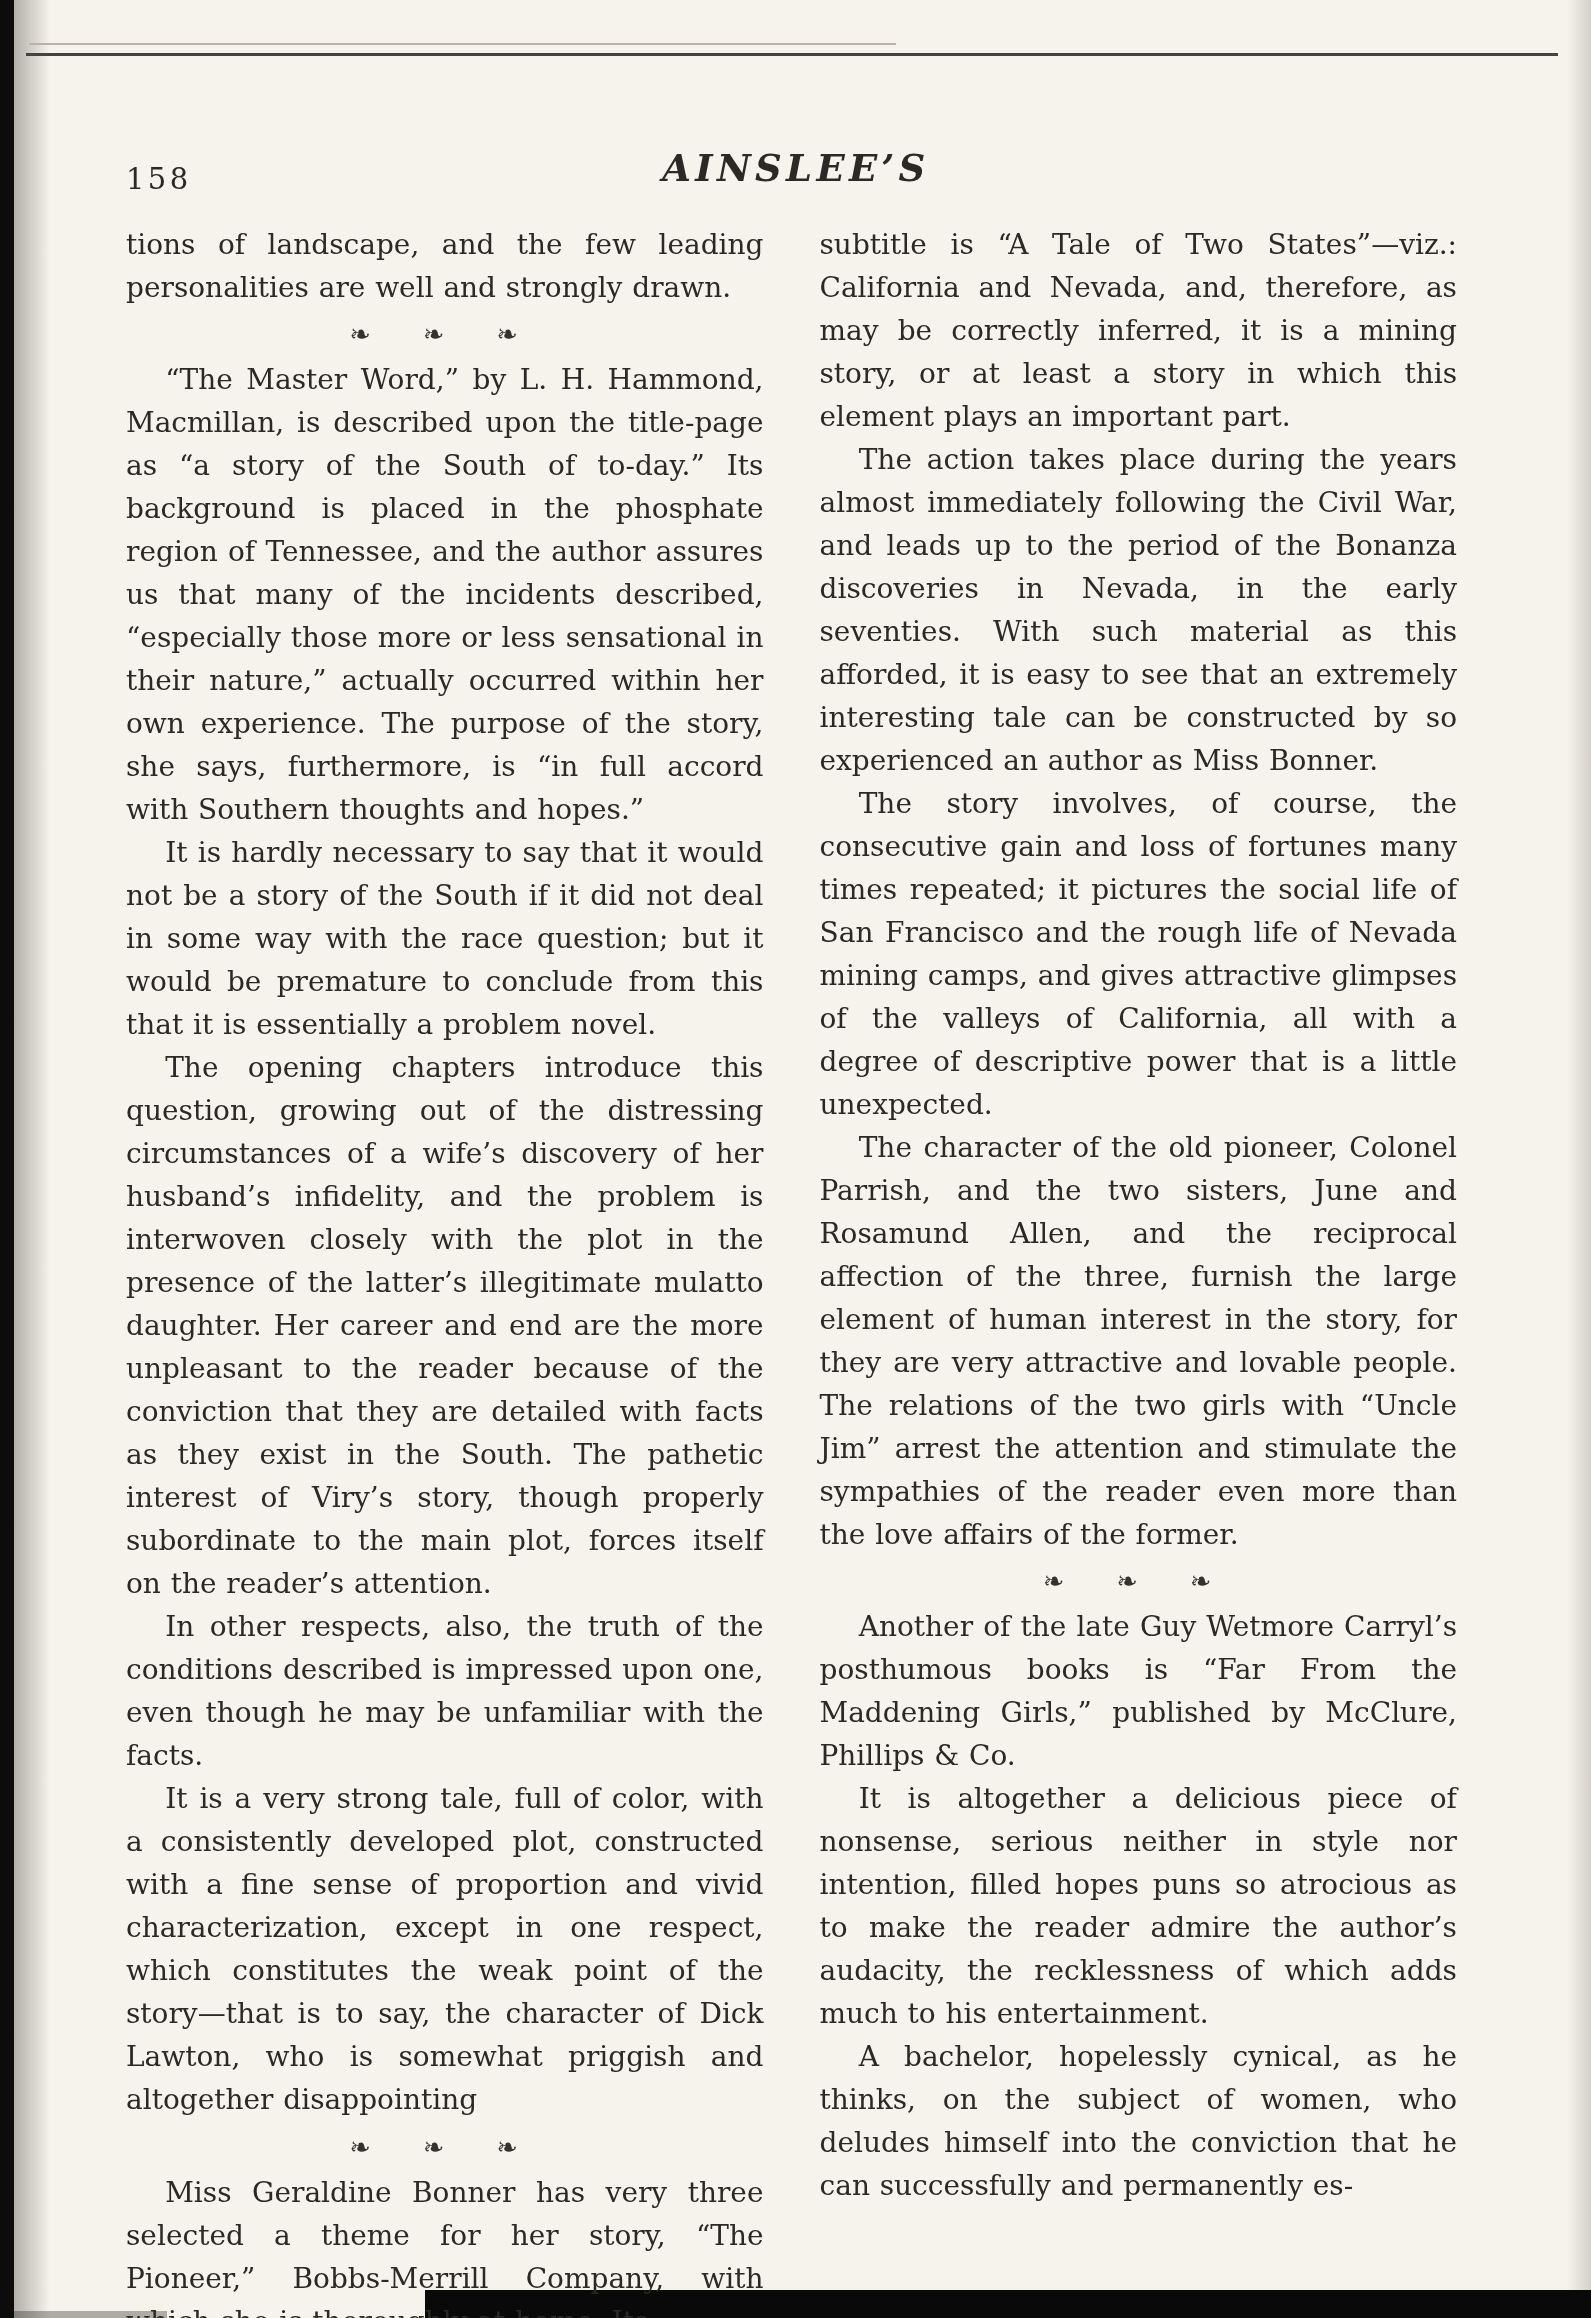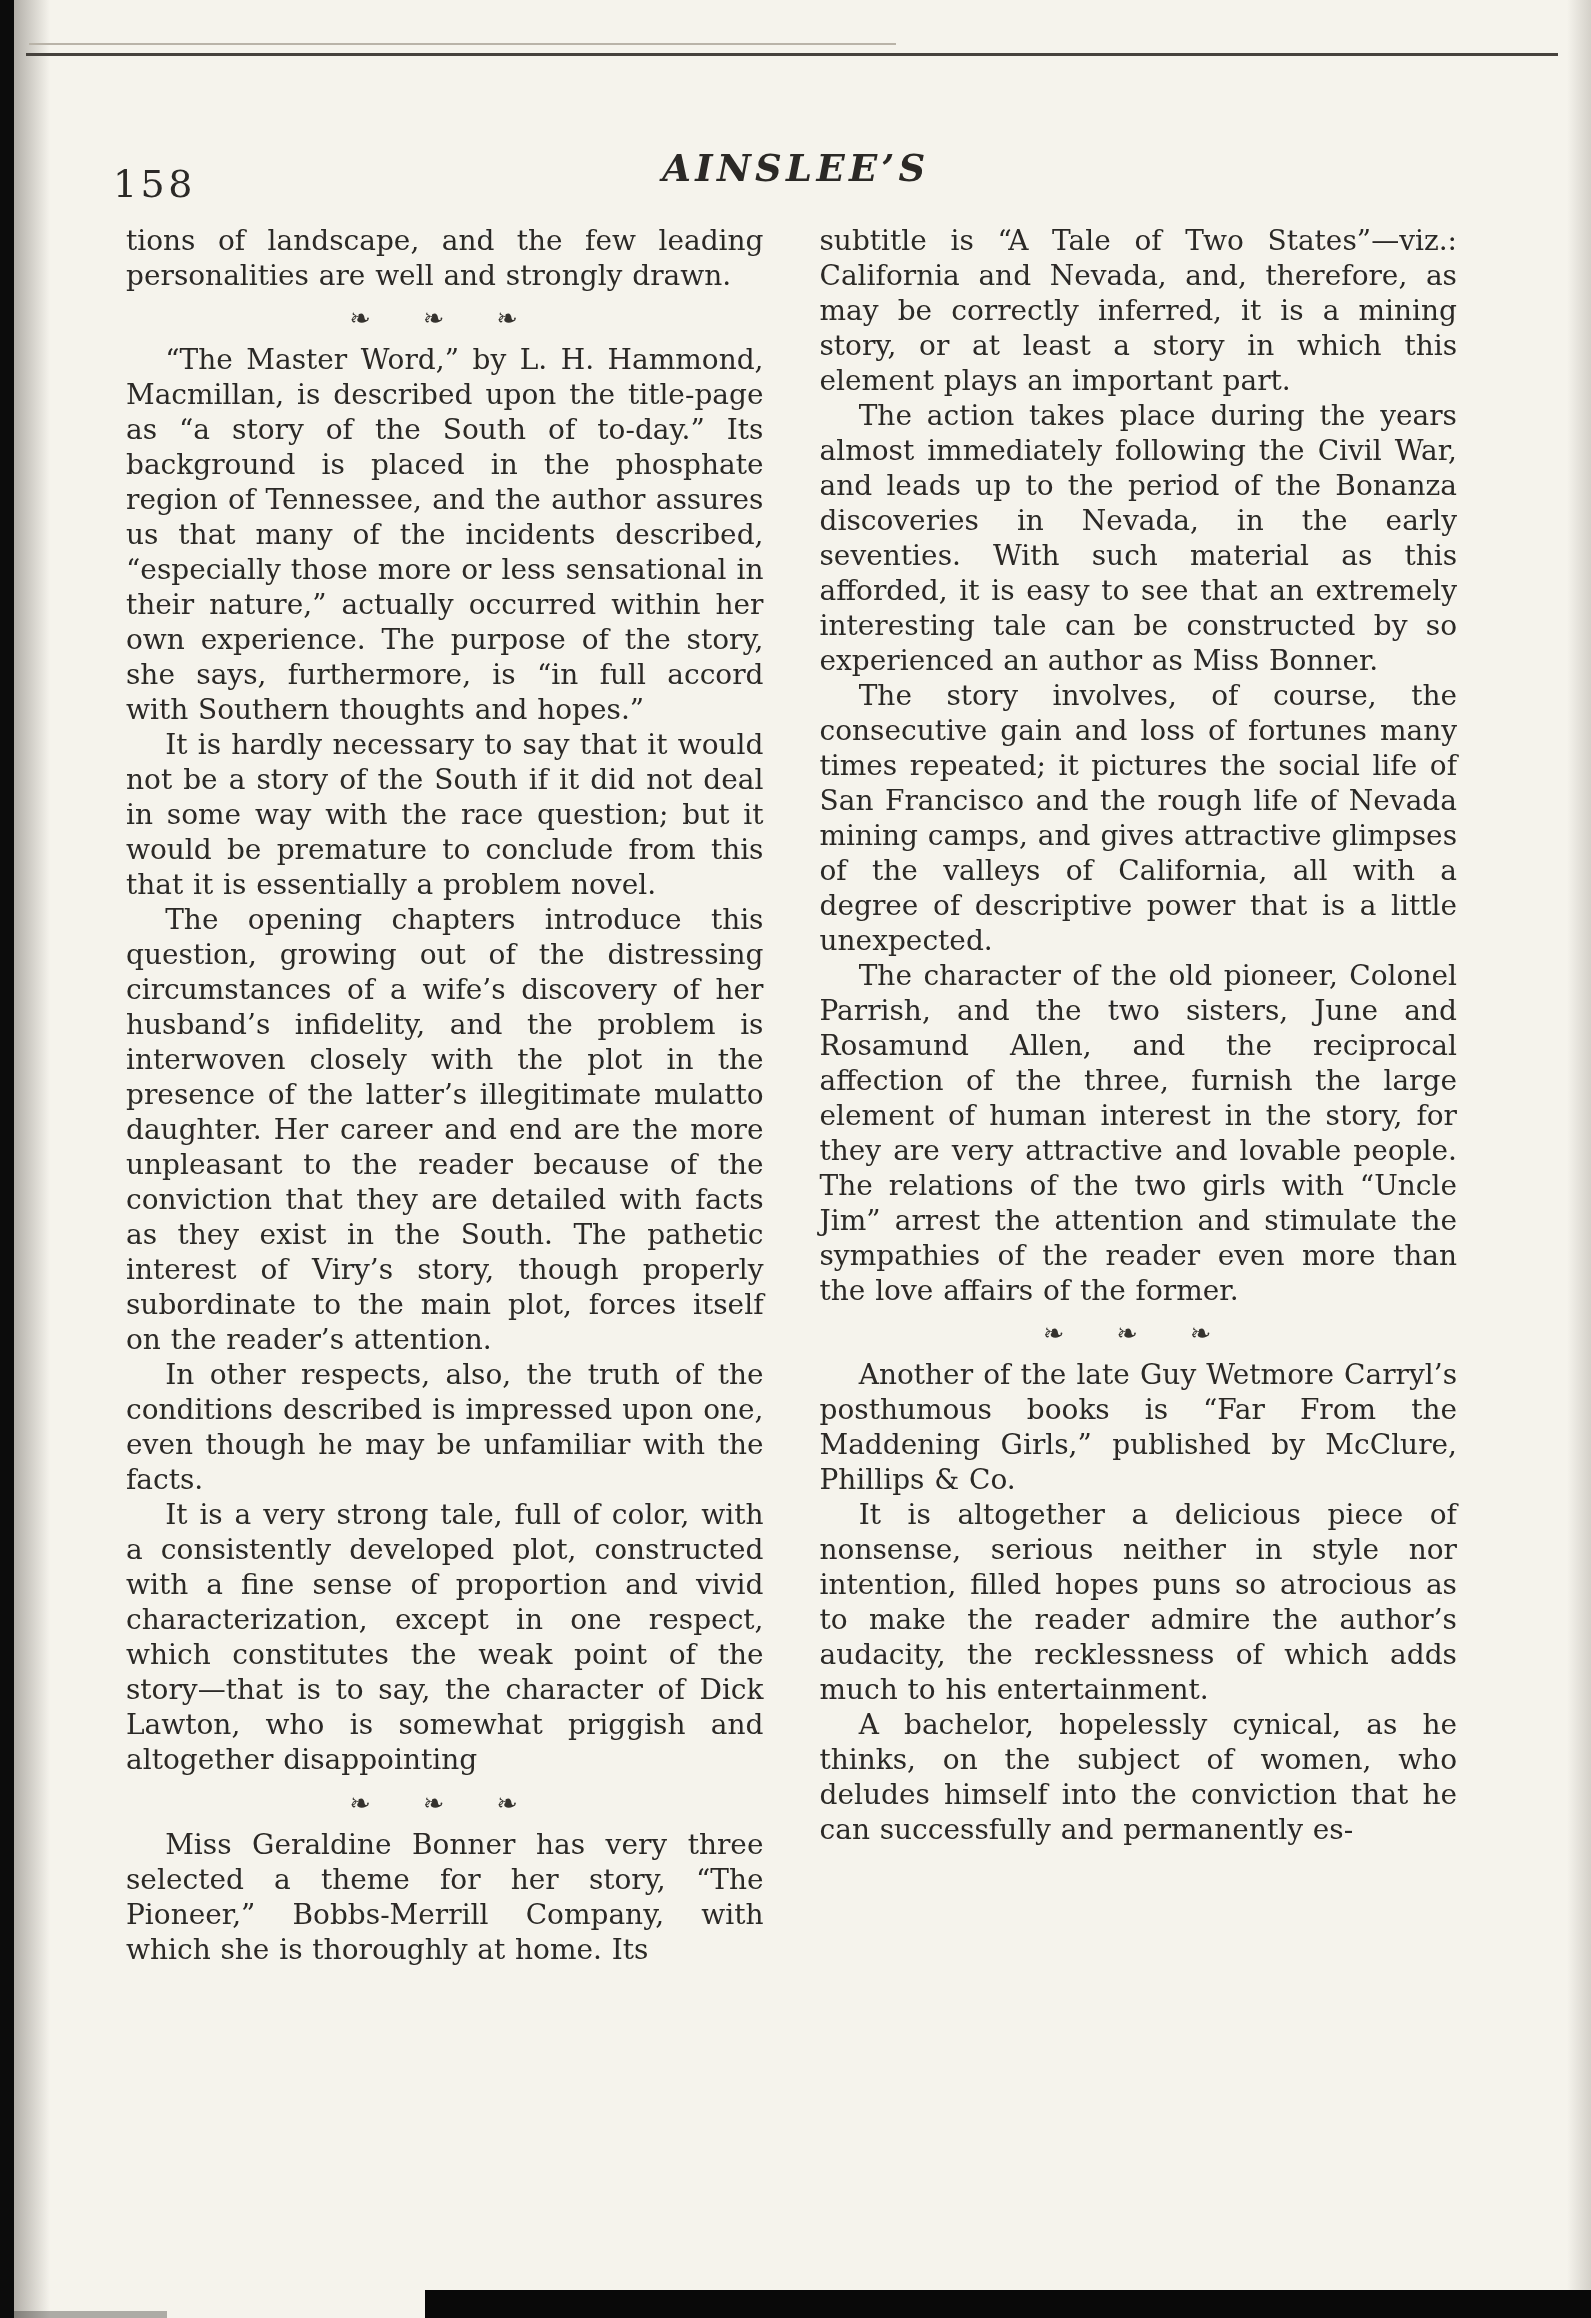--- a/index.html
+++ b/index.html
@@ -17,42 +17,42 @@
                      background:linear-gradient(to right, rgba(70,64,58,.38), rgba(70,64,58,0)); }
   .right-edge-shade{ position:absolute; right:0; top:0; width:25.5px; height:2319px;
                      background:linear-gradient(to left, rgba(120,113,104,.28), rgba(120,113,104,0)); }
   .rule-top-faint  { position:absolute; top:43px; left:29px; width:867px; height:1.7px; background:#b9b3a8; }
   .rule-top-main   { position:absolute; top:53px; left:25.5px; right:34px; height:2.6px; background:#46423d; }
   .bottom-bar      { position:absolute; left:425px; right:0; bottom:0; height:29px; background:#090909; }
   .bottom-smudge   { position:absolute; left:13.6px; bottom:0; width:153px; height:8.5px; background:rgba(40,38,35,.35); }
 
   
   .page-number {
-    position:absolute; left:113px; top:162px;
-    font-size:38px; letter-spacing:3.4px;
+    position:absolute; left:126px; top:162px;
+    font-size:29px; letter-spacing:3.4px;
   }
   .masthead {
     position:absolute; top:146px; left:0; width:100%;
     text-align:center;
     font-style:italic; font-weight:600;
     font-size:37px; letter-spacing:4.3px;
   }
 
   
   .columns {
     position:absolute; top:223px; left:126px;
     width:1331px;
     display:flex; gap:56px;
   }
   .column { width:638px; }
   .para {
     margin:0;
     text-align:justify;
     font-size:28px;
-    line-height:35px;
+    line-height:43px;
     word-spacing:0.9px;
   }
   .para.indent { text-indent:1.4em; }
   .ornament {
     text-align:center;
     font-size:25.5px;
     line-height:41px;
     padding:5.1px 0 3.4px 0;
     letter-spacing:22px;
     color:#35322e;

